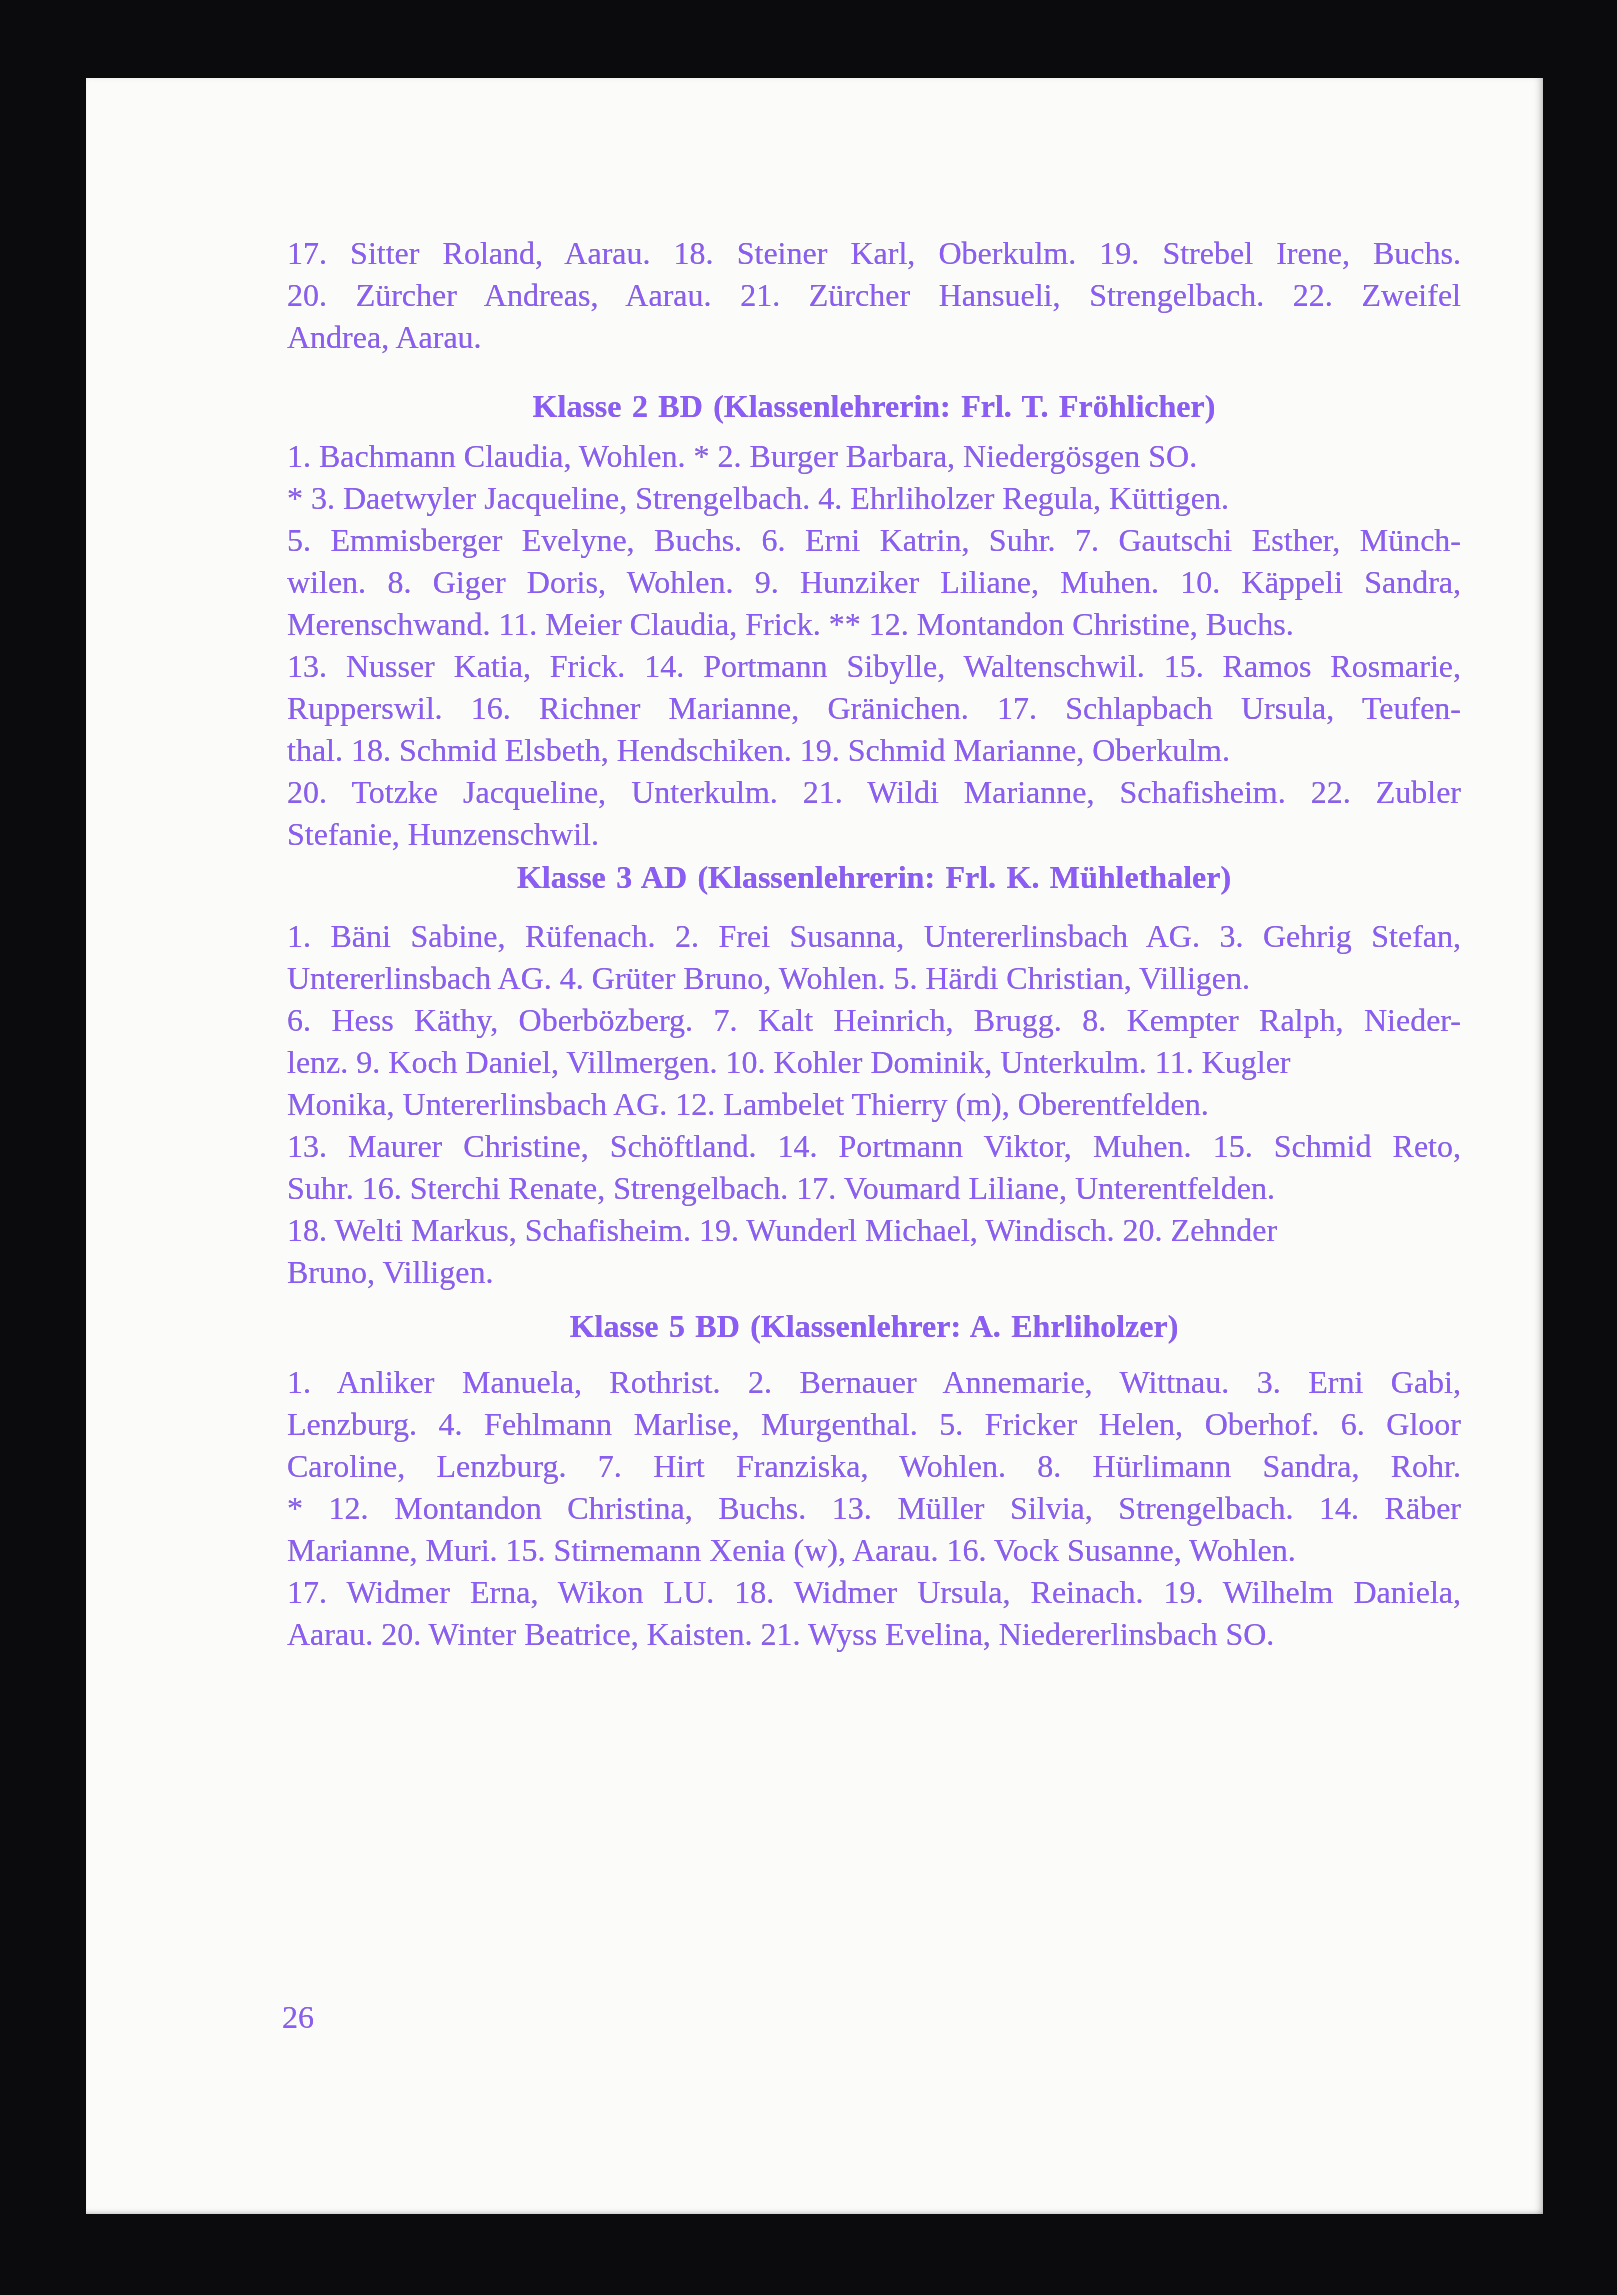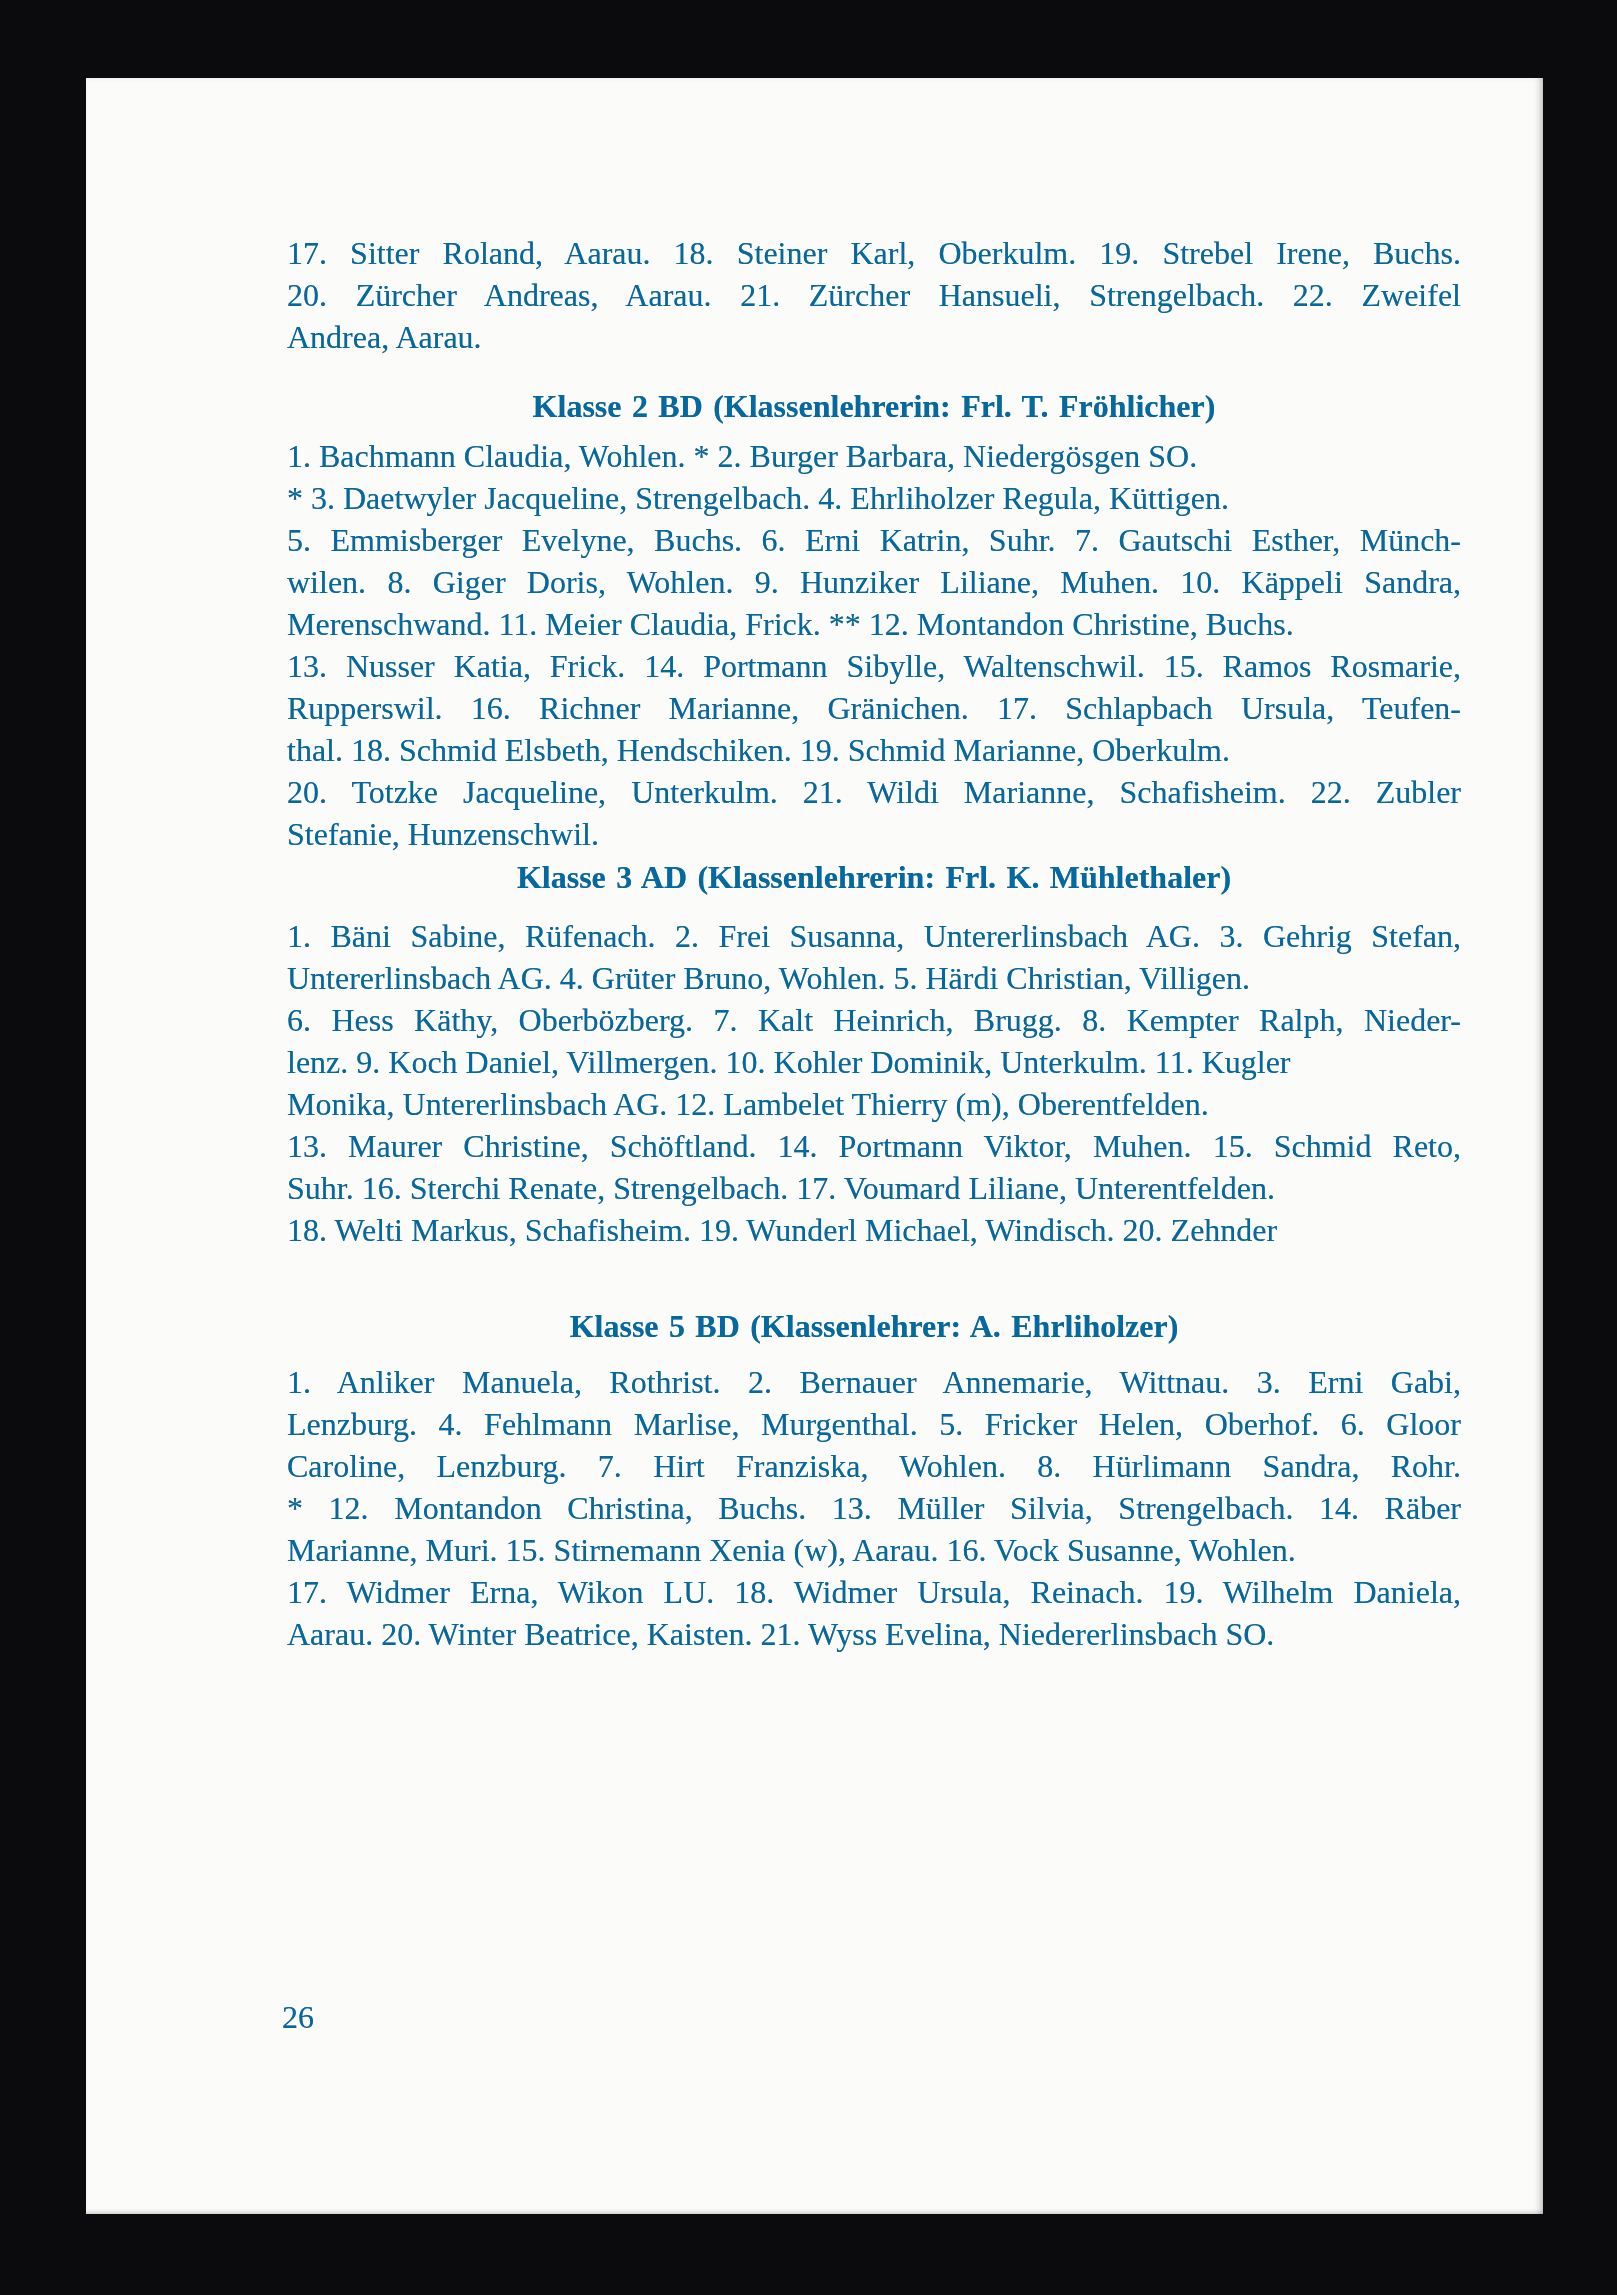--- a/index.html
+++ b/index.html
@@ -27,21 +27,21 @@
     height: 2136px;
     background: #fbfbf9;
     box-shadow: inset -5.7px 0 8px -4.9px rgba(0,0,0,0.35),
                 inset 0 -4px 6.5px -4px rgba(0,0,0,0.25);
   }
 
   .para, .heading, .pagenum {
     position: absolute;
     left: 201px;
     width: 1174px;
-    color: #0369a1;
+    color: #8b5cf6;
     font-size: 32px;
     line-height: 42px;
     text-shadow: 0 0 0.5px rgba(20,18,16,0.45);
   }
 
   .line { width: 100%; }
 
   
   .line.j {
     text-align: justify;
@@ -89,20 +89,21 @@
 
     <section class="para" style="top:837px">
       <div class="line j">1. Bäni Sabine, Rüfenach. 2. Frei Susanna, Untererlinsbach AG. 3. Gehrig Stefan,</div>
       <div class="line">Untererlinsbach AG. 4. Grüter Bruno, Wohlen. 5. Härdi Christian, Villigen.</div>
       <div class="line j">6. Hess Käthy, Oberbözberg. 7. Kalt Heinrich, Brugg. 8. Kempter Ralph, Nieder-</div>
       <div class="line">lenz. 9. Koch Daniel, Villmergen. 10. Kohler Dominik, Unterkulm. 11. Kugler</div>
       <div class="line">Monika, Untererlinsbach AG. 12. Lambelet Thierry (m), Oberentfelden.</div>
       <div class="line j">13. Maurer Christine, Schöftland. 14. Portmann Viktor, Muhen. 15. Schmid Reto,</div>
       <div class="line">Suhr. 16. Sterchi Renate, Strengelbach. 17. Voumard Liliane, Unterentfelden.</div>
       <div class="line">18. Welti Markus, Schafisheim. 19. Wunderl Michael, Windisch. 20. Zehnder</div>
+      <div class="line">Bruno, Villigen.</div>
     </section>
 
     <h2 class="heading" style="top:1227px">Klasse 5 BD (Klassenlehrer: A. Ehrliholzer)</h2>
 
     <section class="para" style="top:1283px">
       <div class="line j">1. Anliker Manuela, Rothrist. 2. Bernauer Annemarie, Wittnau. 3. Erni Gabi,</div>
       <div class="line j">Lenzburg. 4. Fehlmann Marlise, Murgenthal. 5. Fricker Helen, Oberhof. 6. Gloor</div>
       <div class="line j">Caroline, Lenzburg. 7. Hirt Franziska, Wohlen. 8. Hürlimann Sandra, Rohr.</div>
       <div class="line j">* 12. Montandon Christina, Buchs. 13. Müller Silvia, Strengelbach. 14. Räber</div>
       <div class="line">Marianne, Muri. 15. Stirnemann Xenia (w), Aarau. 16. Vock Susanne, Wohlen.</div>

